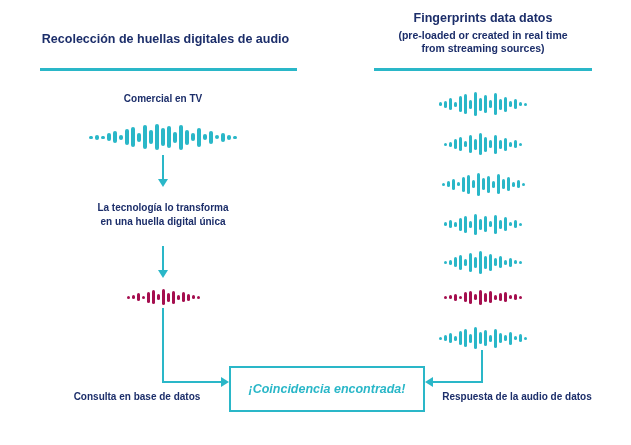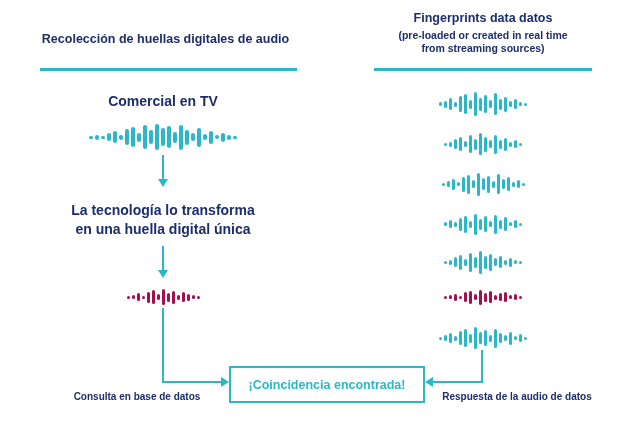--- a/index.html
+++ b/index.html
@@ -38,21 +38,21 @@
     border-right:8px solid var(--teal);
   }
 
   .match-box {
     border:2px solid var(--teal); color:var(--teal); font-weight:bold; font-size:12.5px;
     display:flex; align-items:center; justify-content:center;
   }
 
   .h-title { font-size:12.5px; }
   .h-sub { font-size:10.5px; }
-  .step-label { font-size:14px; }
+  .step-label { font-size:10px; }
   .foot-label { font-size:10px; }
 </style>
 </head>
 <body>
 
 <div class="stage">
 
   <div class="abs center" style="left:13px; top:16px; width:305px;margin-top:16px;">
     <div class="h-title navy bold nowrap">Recolección de huellas digitales de audio</div>
   </div>
@@ -248,20 +248,20 @@
       <span class="wbar" style="height: 6px; background: rgb(42, 183, 200);"></span>
       <span class="wbar" style="height: 13px; background: rgb(42, 183, 200);"></span>
       <span class="wbar" style="height: 4px; background: rgb(42, 183, 200);"></span>
       <span class="wbar" style="height: 8px; background: rgb(42, 183, 200);"></span>
       <span class="wbar" style="height: 3px; background: rgb(42, 183, 200);"></span>
     </div>
 
   <div class="abs conn-left" style="left:162px; top:308px; width:60px; height:75px;"></div>
   <div class="abs conn-right" style="left:433px; top:350px; width:50px; height:33px;"></div>
 
-  <div class="abs match-box" style="left:229px; top:366px; width:196px; height:37px;">
+  <div class="abs match-box" style="left:229px; top:366px; width:196px; height:46px;font-style:italic;">
     <span>¡Coincidencia encontrada!</span>
   </div>
 
   <div class="abs center foot-label navy bold" style="left:37px; top:391px; width:200px;">Consulta en base de datos</div>
   <div class="abs center foot-label navy bold" style="left:412px; top:391px; width:210px;">Respuesta de la audio de datos</div>
 
 </div>
 
 </body></html>

